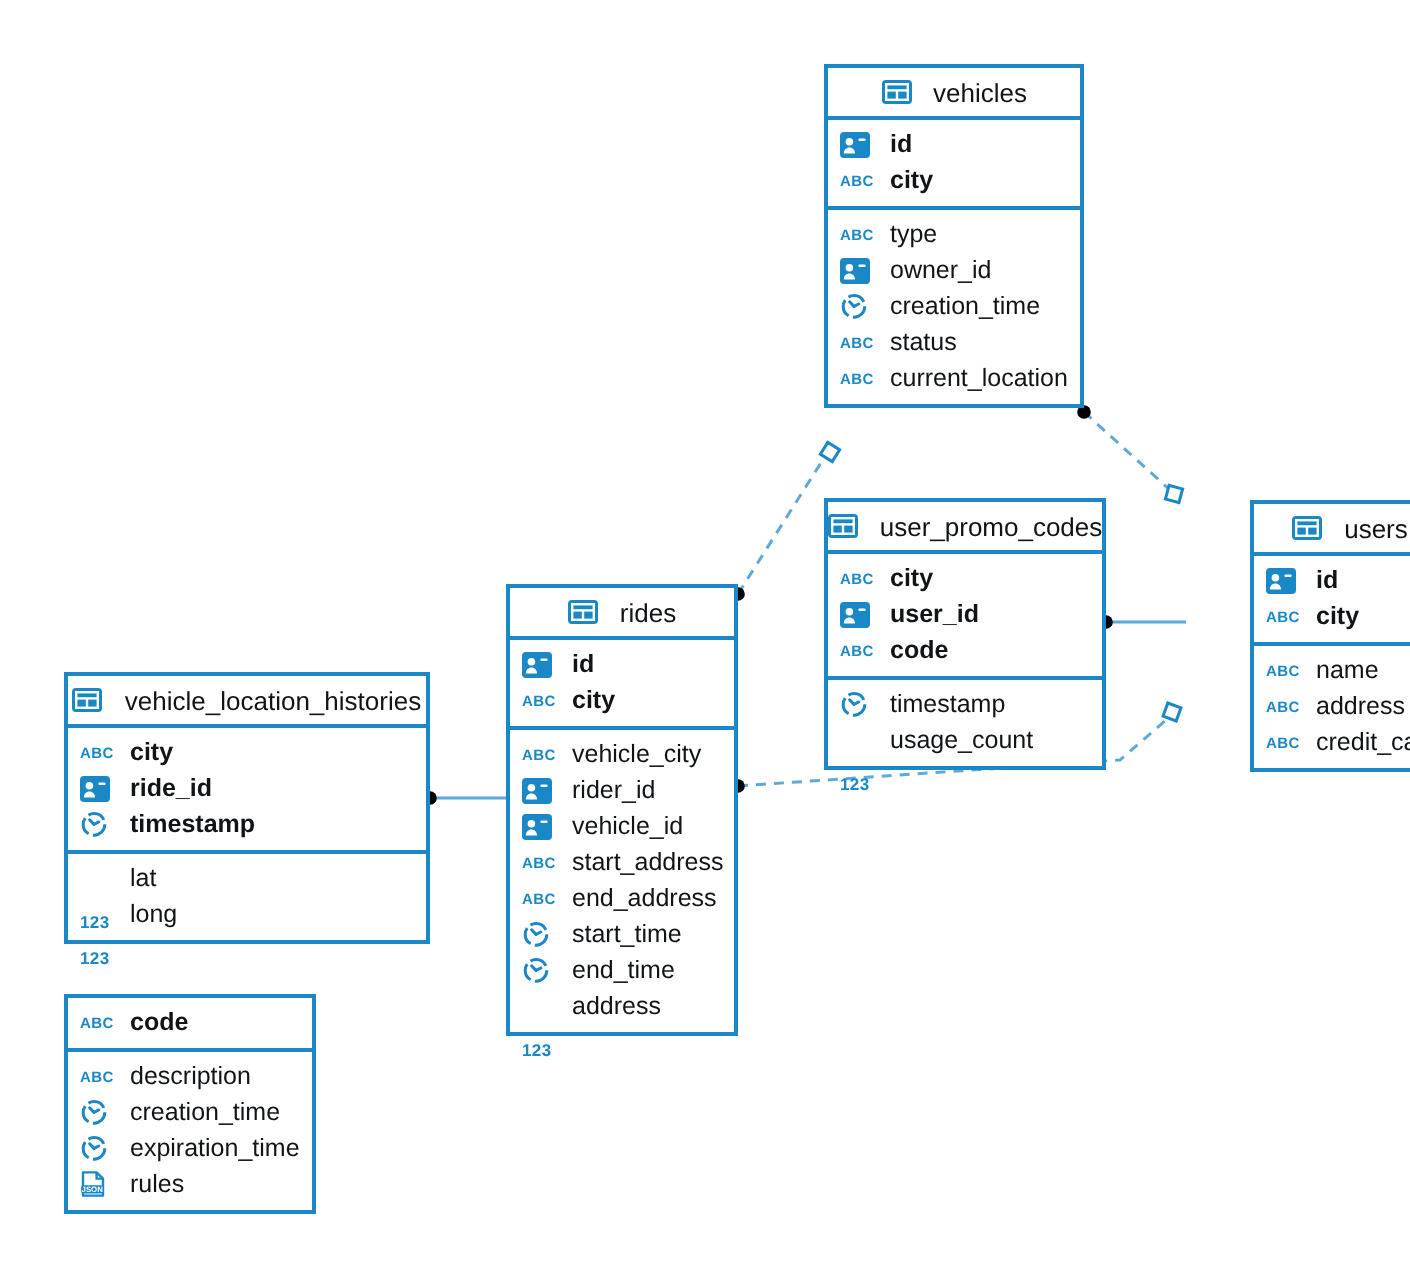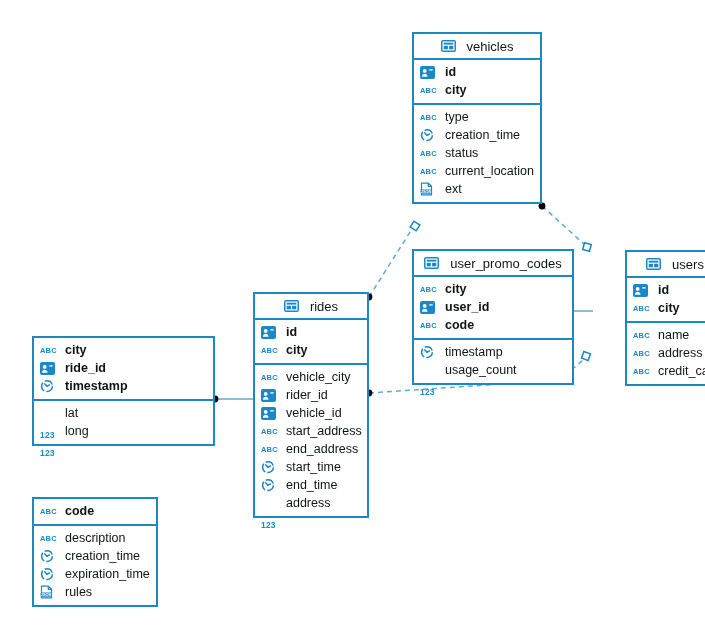--- a/index.html
+++ b/index.html
@@ -91,54 +91,54 @@
         </div>
         <div class="sec">
           <div class="col-row">
             <span class="ticon">
               <span class="abc">ABC</span>
             </span>
             <span class="fname">type</span>
           </div>
           <div class="col-row">
             <span class="ticon">
+              <svg width="15" height="13" viewBox="0 0 15 13">
+                <rect width="15" height="13" rx="2" fill="#1a88c7"></rect>
+                <circle cx="4.7" cy="4.9" r="1.9" fill="#fff"></circle>
+                <path d="M1.9 10.8c0-1.9 1.3-3 2.8-3s2.8 1.1 2.8 3z" fill="#fff"></path>
+                <rect x="9.2" y="3.2" width="3.6" height="1.3" rx="0.6" fill="#fff"></rect>
+              </svg>
+            </span>
+            <span class="fname">owner_id</span>
+          </div>
+          <div class="col-row">
+            <span class="ticon">
               <svg width="14" height="14" viewBox="0 0 14 14">
                 <circle cx="7" cy="7.2" r="5.4" fill="none" stroke="#1a88c7" stroke-width="1.5" stroke-dasharray="9 2.2"></circle>
                 <path d="M7 7.2 L4.8 4.9" stroke="#1a88c7" stroke-width="1.5" stroke-linecap="round"></path>
                 <path d="M7 7.2 L9.4 6" stroke="#1a88c7" stroke-width="1.5" stroke-linecap="round"></path>
               </svg>
             </span>
             <span class="fname">creation_time</span>
           </div>
           <div class="col-row">
             <span class="ticon">
               <span class="abc">ABC</span>
             </span>
             <span class="fname">status</span>
           </div>
           <div class="col-row">
             <span class="ticon">
               <span class="abc">ABC</span>
             </span>
             <span class="fname">current_location</span>
           </div>
-          <div class="col-row">
-            <span class="ticon">
-              <svg width="13" height="14" viewBox="0 0 13 14">
-                <path d="M1.5 1.2h6.8l3.2 3.1v8.5H1.5z" fill="#fff" stroke="#1a88c7" stroke-width="1.2" stroke-linejoin="round"></path>
-                <path d="M8.3 1.2v3.1h3.2" fill="none" stroke="#1a88c7" stroke-width="1.2"></path>
-                <rect x="0.6" y="7.6" width="11" height="4.2" rx="1" fill="#1a88c7"></rect>
-                <text x="6.1" y="10.9" font-size="3.9" font-weight="bold" fill="#ffffff" text-anchor="middle" font-family="Liberation Sans, sans-serif">JSON</text>
-              </svg>
-            </span>
-            <span class="fname">ext</span>
-          </div>
-        </div>
-      </div>
-      <div class="erd-table" style="left: 412px; top: 249px; width: 162px;">
+        </div>
+      </div>
+      <div class="erd-table" style="left: 412px; top: 249px; width: 141px;">
         <div class="tbl-header">
           <span class="ticon" style="width:15px">
             <svg width="15" height="12" viewBox="0 0 15 12">
               <rect width="15" height="12" rx="2" fill="#1a88c7"></rect>
               <g stroke="#fff" stroke-width="1.2" fill="none">
                 <rect x="2.1" y="2.1" width="10.8" height="7.8"></rect>
                 <line x1="2.1" y1="5.2" x2="12.9" y2="5.2"></line>
                 <line x1="7.5" y1="5.2" x2="7.5" y2="9.9"></line>
               </g>
             </svg>
@@ -339,20 +339,33 @@
           </div>
           <div class="col-row">
             <span class="ticon">
               <span class="n123">123</span>
             </span>
             <span class="fname">address</span>
           </div>
         </div>
       </div>
       <div class="erd-table" style="left: 32px; top: 336px; width: 183px;">
+        <div class="tbl-header">
+          <span class="ticon" style="width:15px">
+            <svg width="15" height="12" viewBox="0 0 15 12">
+              <rect width="15" height="12" rx="2" fill="#1a88c7"></rect>
+              <g stroke="#fff" stroke-width="1.2" fill="none">
+                <rect x="2.1" y="2.1" width="10.8" height="7.8"></rect>
+                <line x1="2.1" y1="5.2" x2="12.9" y2="5.2"></line>
+                <line x1="7.5" y1="5.2" x2="7.5" y2="9.9"></line>
+              </g>
+            </svg>
+          </span>
+          <span>vehicle_location_histories</span>
+        </div>
         <div class="sec keys">
           <div class="col-row key">
             <span class="ticon">
               <span class="abc">ABC</span>
             </span>
             <span class="fname">city</span>
           </div>
           <div class="col-row key">
             <span class="ticon">
               <svg width="15" height="13" viewBox="0 0 15 13">

